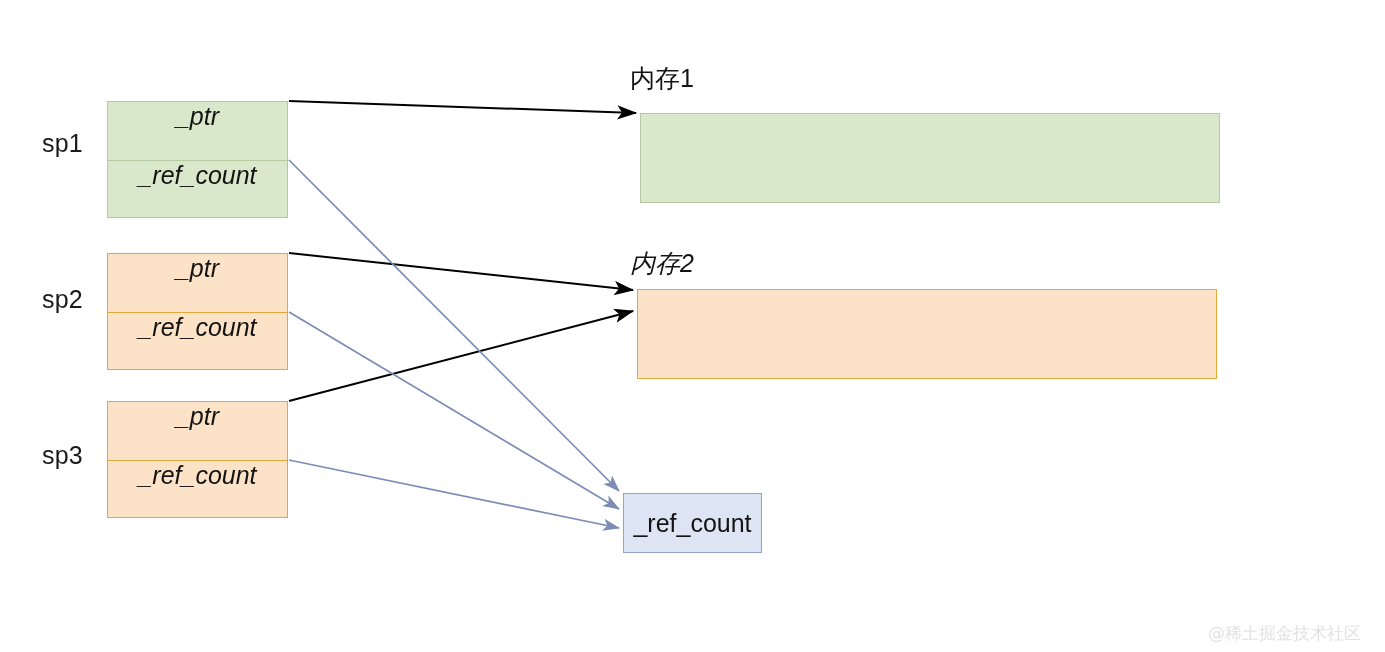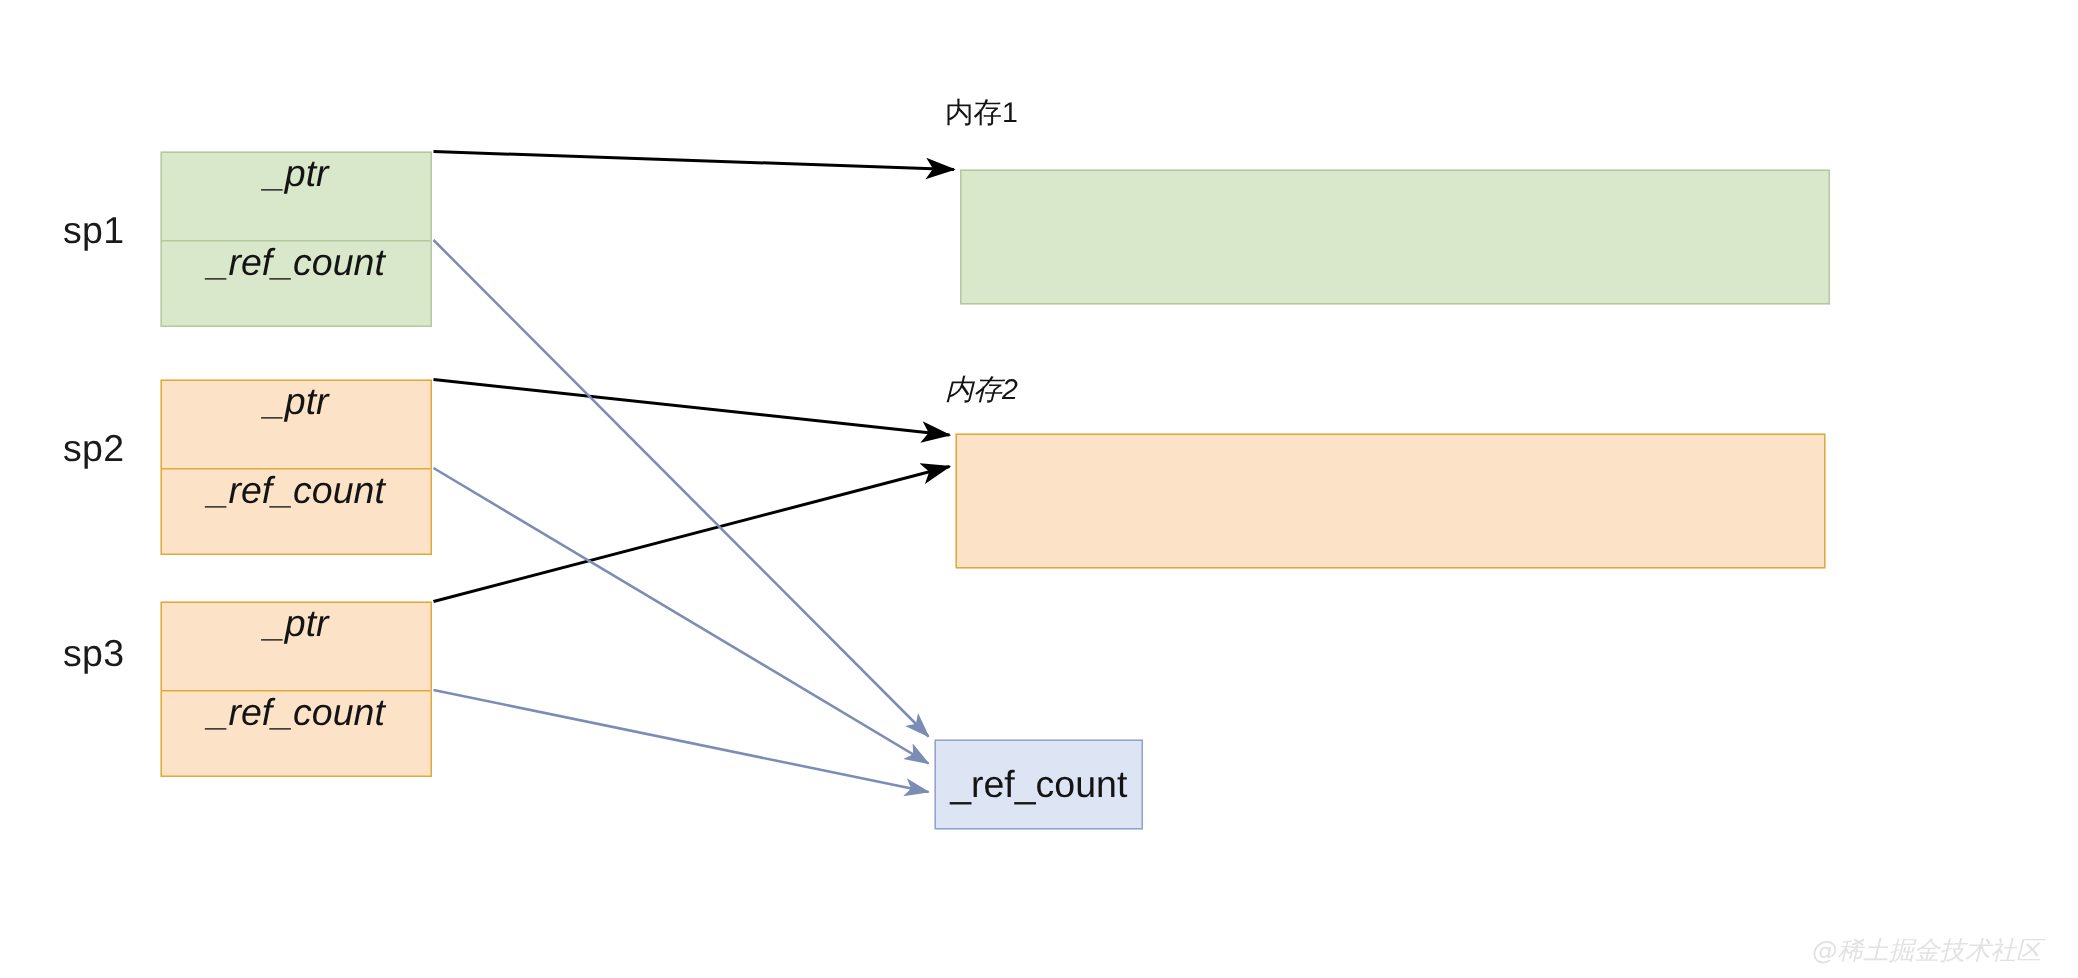--- a/index.html
+++ b/index.html
@@ -64,21 +64,21 @@
     box-sizing: border-box;
     border: 1px solid #b5c9a0;
     background: #d9e7ca;
   }
   .mem-block.orange {
     border-color: #e0a93a;
     background: #fce3c8;
   }
   .mem-label {
     position: absolute;
-    font-size: 19px;
+    font-size: 25px;
     color: #141414;
     white-space: nowrap;
   }
   .refcount-box {
     position: absolute;
     box-sizing: border-box;
     border: 1px solid #8fa3cc;
     background: #dde4f4;
     display: flex;
     align-items: center;
@@ -113,54 +113,54 @@
         <line x1="289" y1="101" x2="636" y2="113" stroke="#000000" stroke-width="2" marker-end="url(#arrow-black)"></line>
         <line x1="289" y1="253" x2="633" y2="290" stroke="#000000" stroke-width="2" marker-end="url(#arrow-black)"></line>
         <line x1="289" y1="401" x2="633" y2="311" stroke="#000000" stroke-width="2" marker-end="url(#arrow-black)"></line>
         <line x1="289" y1="160" x2="619" y2="491" stroke="#7b8cb5" stroke-width="1.7" marker-end="url(#arrow-blue)"></line>
         <line x1="289" y1="312" x2="619" y2="509" stroke="#7b8cb5" stroke-width="1.7" marker-end="url(#arrow-blue)"></line>
         <line x1="289" y1="460" x2="619" y2="528" stroke="#7b8cb5" stroke-width="1.7" marker-end="url(#arrow-blue)"></line>
       </g>
   </svg>
 
   <div id="sp-layer">
-      <div class="sp-label" style="left: 42px; top: 140px;">sp1</div>
+      <div class="sp-label" style="left: 42px; top: 129px;">sp1</div>
       <div class="sp-box" style="left: 107px; top: 101px; width: 181px; height: 117px;">
         <div class="sp-cell">
           <span>_ptr</span>
         </div>
         <div class="sp-cell divider">
           <span>_ref_count</span>
         </div>
       </div>
       <div class="sp-label" style="left: 42px; top: 285px;">sp2</div>
       <div class="sp-box orange" style="left: 107px; top: 253px; width: 181px; height: 117px;">
         <div class="sp-cell">
           <span>_ptr</span>
         </div>
         <div class="sp-cell divider">
           <span>_ref_count</span>
         </div>
       </div>
-      <div class="sp-label" style="left: 42px; top: 422px;">sp3</div>
+      <div class="sp-label" style="left: 42px; top: 441px;">sp3</div>
       <div class="sp-box orange" style="left: 107px; top: 401px; width: 181px; height: 117px;">
         <div class="sp-cell">
           <span>_ptr</span>
         </div>
         <div class="sp-cell divider">
           <span>_ref_count</span>
         </div>
       </div>
     </div>
   <div id="mem-layer">
       <div class="mem-label" style="left: 630px; top: 62px;">内存1</div>
       <div class="mem-block" style="left: 640px; top: 113px; width: 580px; height: 90px;"></div>
       <div class="mem-label" style="left: 630px; top: 247px; font-style: italic;">内存2</div>
       <div class="mem-block orange" style="left: 637px; top: 289px; width: 580px; height: 90px;"></div>
     </div>
 
   <div class="refcount-box" id="shared-refcount" style="left: 623px; top: 493px; width: 139px; height: 60px;">
     <span>_ref_count</span>
   </div>
 
-  <div class="watermark" id="watermark" style="left: 1208px; top: 622px; font-style: italic;">@稀土掘金技术社区</div>
+  <div class="watermark" id="watermark" style="left: 1208px; top: 622px;">@稀土掘金技术社区</div>
 
 </div>
 
 </body></html>

